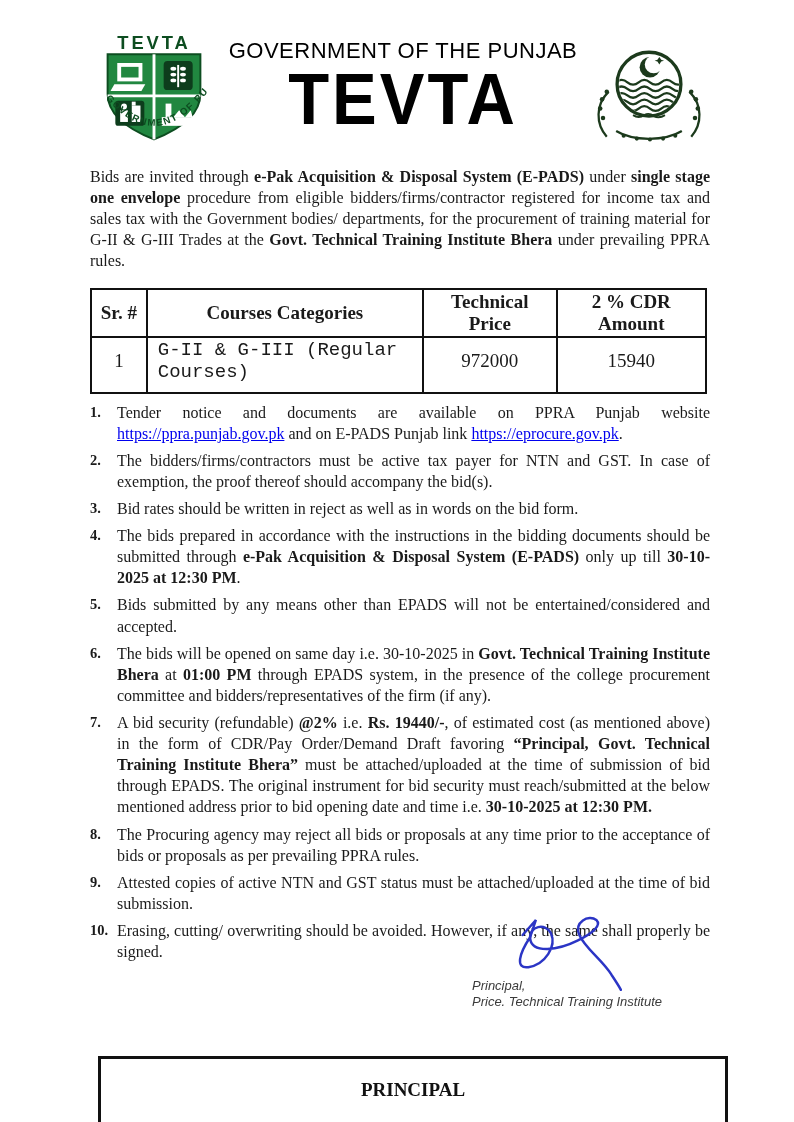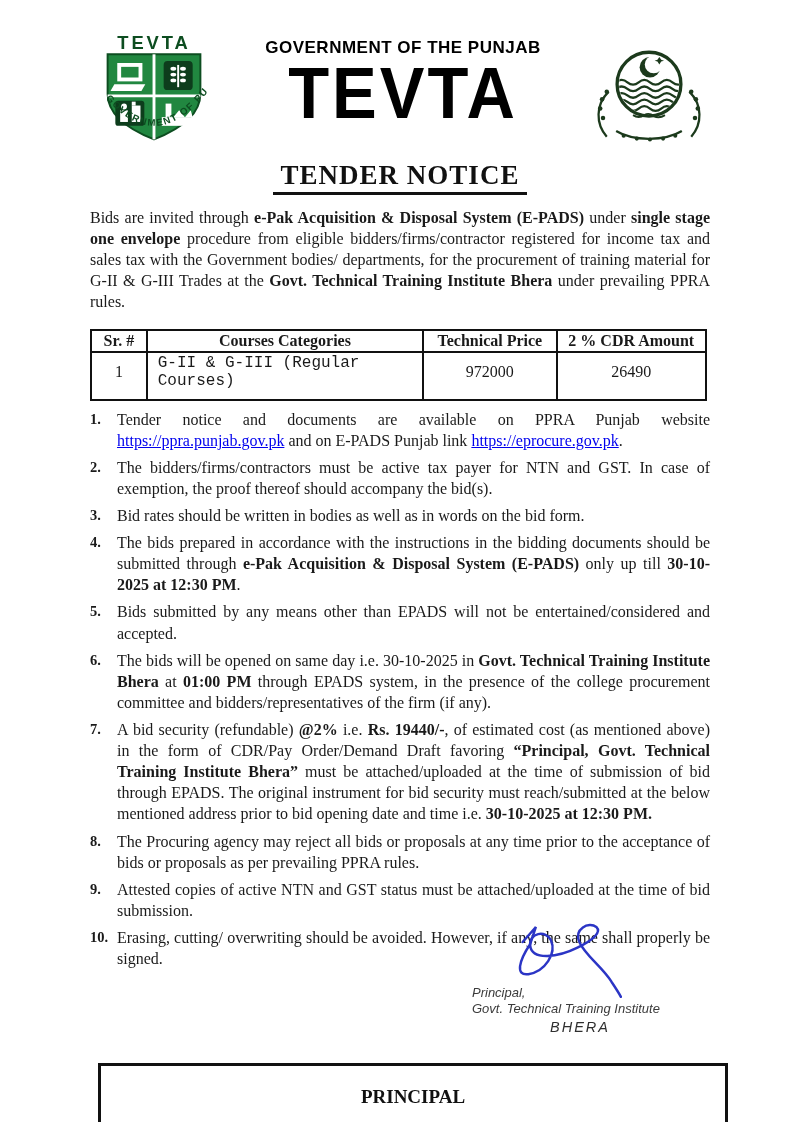--- a/index.html
+++ b/index.html
@@ -13,21 +13,21 @@
     font-family:"Liberation Serif", serif;
     overflow:hidden;
   }
   
   .hdr{display:flex;align-items:flex-start;}
   .hdr-left{width:128px;flex-shrink:0;}
   .hdr-center{flex:1;text-align:center;padding-top:4px;}
   .hdr-right{width:122px;flex-shrink:0;padding-top:8px;}
   .gov-line{
     font-family:"Liberation Sans", sans-serif;
-    font-weight:700;font-size:17px;letter-spacing:.5px;color:#000;
+    font-weight:400;font-size:22px;letter-spacing:.5px;color:#000;
   }
   .tevta-big{
     font-family:"Liberation Sans", sans-serif;
     font-weight:900;font-size:67px;line-height:.98;color:#000;
     letter-spacing:3px;transform:scaleY(1.08);transform-origin:top center;
   }
   .title-row{text-align:center;margin-top:6px;}
   .doc-title{
     display:inline-block;
     font-size:27px;font-weight:700;letter-spacing:1px;color:#111;
@@ -36,21 +36,21 @@
   
   .intro{
     margin-top:12px;
     font-size:16px;line-height:1.32;text-align:justify;
   }
   .b{font-weight:700;}
   .doc-link{color:#0000EE;text-decoration:underline;}
   
   table.ctable{
     width:99.5%;border-collapse:collapse;margin-top:9px;
-    font-size:16px;
+    font-size:19px;
   }
   table.ctable th, table.ctable td{
     border:2px solid #111;padding:1px 5px;
   }
   table.ctable th{font-weight:700;text-align:center;}
   table.ctable td{text-align:center;padding-bottom:9px;}
   table.ctable td.cat{text-align:left;padding-left:10px;font-family:Liberation Mono, monospace;}
   
   .clist{margin-top:8px;}
   .item{display:flex;margin-bottom:6px;}
@@ -167,23 +167,20 @@
           <circle cx="38" cy="97" r="2.2"></circle>
             <circle cx="52" cy="100" r="2.2"></circle>
             <circle cx="66" cy="101" r="2.2"></circle>
             <circle cx="80" cy="100" r="2.2"></circle>
             <circle cx="93" cy="97" r="2.2"></circle>
         </g>
       </svg>
     </div>
   </div>
 
-  <div class="title-row">
-    <span class="doc-title">TENDER NOTICE</span>
-  </div>
 
   <p class="intro"><span>Bids are invited through </span><span class="b">e-Pak Acquisition &amp; Disposal System  (E-PADS)</span><span> under </span><span class="b">single stage one envelope</span><span> procedure from eligible bidders/firms/contractor registered for income tax and sales tax with the Government bodies/ departments, for the procurement of training material for G-II &amp; G-III Trades at the </span><span class="b">Govt. Technical Training Institute Bhera</span><span> under prevailing PPRA rules.</span></p>
 
   <table class="ctable">
     <colgroup>
       <col style="width:56px">
         <col style="width:278px">
         <col style="width:134px">
         <col style="width:150px">
     </colgroup>
@@ -193,37 +190,37 @@
         <th>Courses Categories</th>
         <th>Technical Price</th>
         <th>2 %  CDR Amount</th>
       </tr>
     </thead>
     <tbody>
       <tr>
         <td>1</td>
         <td class="cat">G-II &amp; G-III (Regular Courses)</td>
         <td>972000</td>
-        <td>26490</td>
+        <td>15940</td>
       </tr>
     </tbody>
   </table>
 
   <div class="clist">
     <div class="item">
       <span class="num">1.</span>
       <span class="itext"><span>Tender notice and documents are available on PPRA Punjab website </span><a href="#" class="doc-link">https://ppra.punjab.gov.pk</a><span> and on E-PADS Punjab link </span><a href="#" class="doc-link">https://eprocure.gov.pk</a><span>.</span></span>
     </div>
     <div class="item">
       <span class="num">2.</span>
       <span class="itext"><span>The bidders/firms/contractors must be active tax payer for NTN and GST. In case of exemption, the proof thereof should accompany the bid(s).</span></span>
     </div>
     <div class="item">
       <span class="num">3.</span>
-      <span class="itext"><span>Bid rates should be written in bodies as well as in words on the bid form.</span></span>
+      <span class="itext"><span>Bid rates should be written in reject as well as in words on the bid form.</span></span>
     </div>
     <div class="item">
       <span class="num">4.</span>
       <span class="itext"><span>The bids prepared in accordance with the instructions in the bidding documents should be submitted through </span><span class="b">e-Pak Acquisition &amp; Disposal System (E-PADS)</span><span> only up till </span><span class="b">30-10-2025 at 12:30 PM</span><span>.</span></span>
     </div>
     <div class="item">
       <span class="num">5.</span>
       <span class="itext"><span>Bids submitted by any means other than EPADS will not be entertained/considered and accepted.</span></span>
     </div>
     <div class="item">
@@ -251,22 +248,21 @@
   <div class="sig-zone">
     <div class="sig-inner">
       <svg class="sig-svg" width="170" height="86" viewBox="0 0 180 90">
         <g fill="none" stroke="#2b35c5" stroke-width="2.6" stroke-linecap="round">
           <path d="M24,26 L38,10 L32,28"></path>
           <path d="M32,28 C20,46 16,62 30,60 C48,57 60,38 54,24 C49,13 30,16 32,30 C34,46 62,42 82,32 C98,24 108,16 102,10 C94,4 78,12 84,26 C90,40 108,52 118,68 C122,74 126,80 128,84"></path>
         </g>
       </svg>
       <div class="stamp">
         <div>Principal,</div>
-        <div>Govt. Technical Training Institute</div>
-        <div class="l3">BHERA</div>
+        <div>Price. Technical Training Institute</div>
       </div>
     </div>
   </div>
 
   <div class="footer-box">
     <div class="fb1">PRINCIPAL</div>
 
   </div>
 
 </div>

